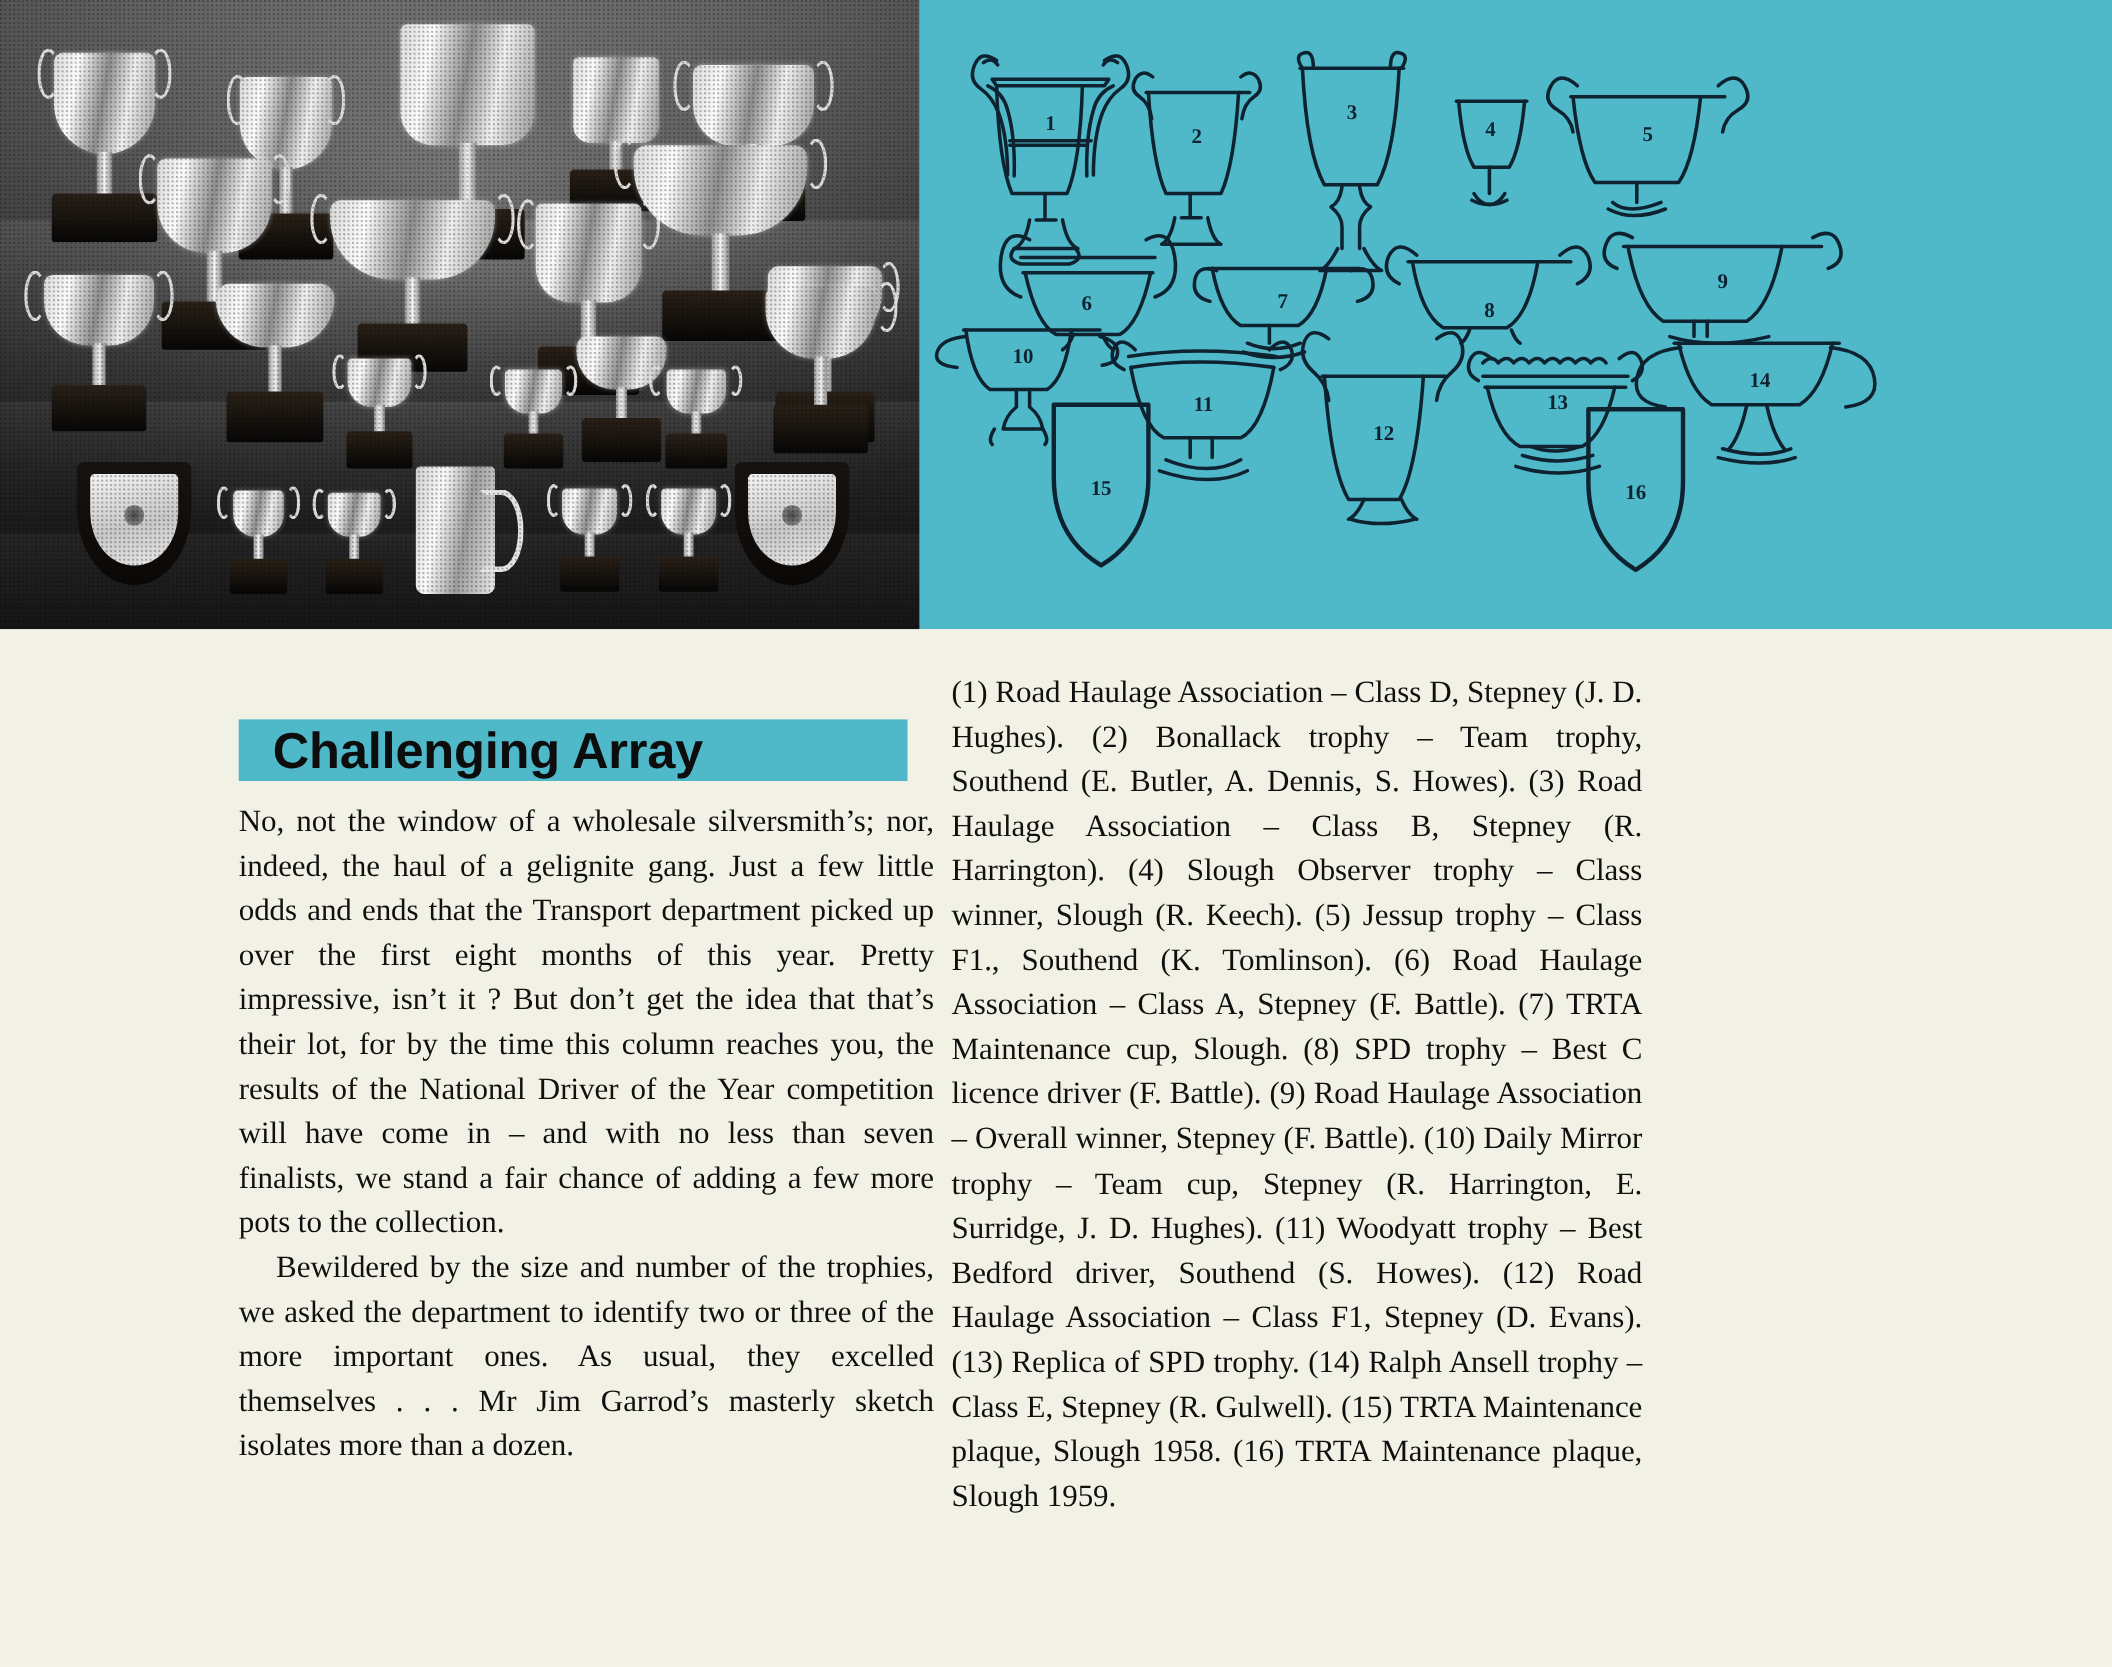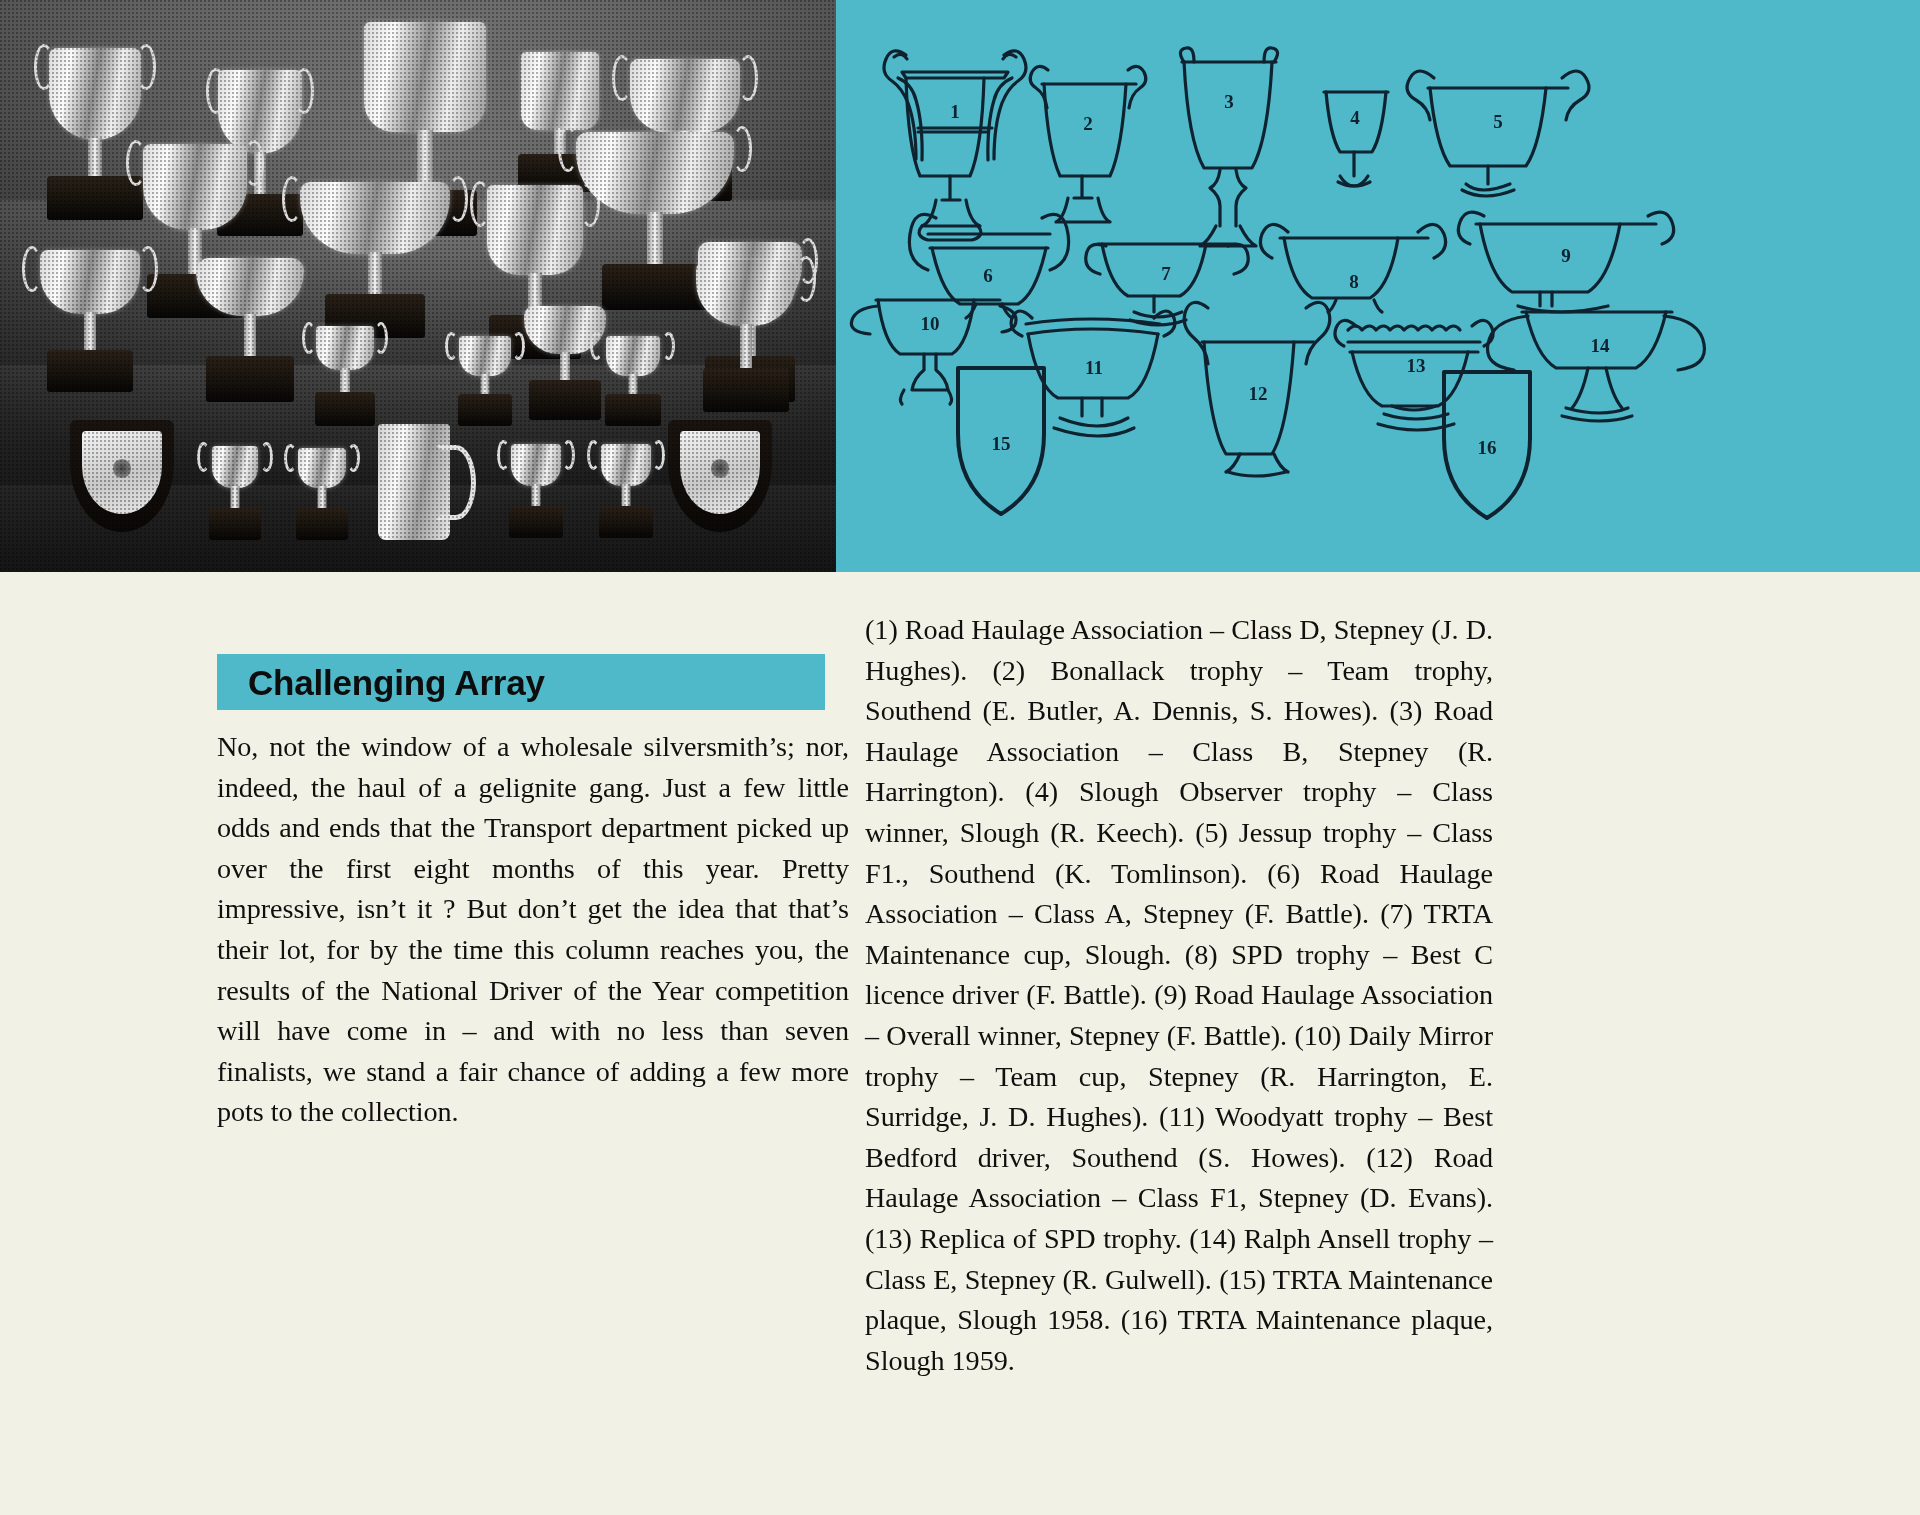--- a/index.html
+++ b/index.html
@@ -96,21 +96,21 @@
 
   #left-col{
     position:absolute; left:217px; top:82px; width:632px;
   }
   #heading-band{
     background:#4fb8c9; width:608px; height:56px;
     display:flex; align-items:center; padding-left:31px;
   }
   #heading-band h1{
     font-family:"Liberation Sans", sans-serif;
-    font-weight:bold; font-size:35px; letter-spacing:-.2px; color:#0d0d0d;
+    font-weight:bold; font-size:46px; letter-spacing:-.2px; color:#0d0d0d;
     line-height:1;
   }
   .prose{
     margin-top:17px; font-size:28.2px; line-height:40.6px;
     text-align:justify; color:#11100e; letter-spacing:-.05px;
     font-family:"Liberation Serif", serif;
   }
   .prose p + p{ text-indent:34px; }
 
   #right-col{
@@ -451,19 +451,20 @@
   </div>
 
   <div id="body-area">
 
     <div id="left-col">
       <div id="heading-band">
         <h1>Challenging Array</h1>
       </div>
       <div class="prose">
         <p>No, not the window of a wholesale silversmith’s; nor, indeed, the haul of a gelignite gang. Just a few little odds and ends that the Transport department picked up over the first eight months of this year. Pretty impressive, isn’t it ? But don’t get the idea that that’s their lot, for by the time this column reaches you, the results of the National Driver of the Year competition will have come in – and with no less than seven finalists, we stand a fair chance of adding a few more pots to the collection.</p>
+        <p>Bewildered by the size and number of the trophies, we asked the department to identify two or three of the more important ones. As usual, they excelled themselves . . . Mr Jim Garrod’s masterly sketch isolates more than a dozen.</p>
       </div>
     </div>
 
     <div id="right-col">(1) Road Haulage Association – Class D, Stepney (J. D. Hughes). (2) Bonallack trophy – Team trophy, Southend (E. Butler, A. Dennis, S. Howes). (3) Road Haulage Association – Class B, Stepney (R. Harrington). (4) Slough Observer trophy – Class winner, Slough (R. Keech). (5) Jessup trophy – Class F1., Southend (K. Tomlinson). (6) Road Haulage Association – Class A, Stepney (F. Battle). (7) TRTA Maintenance cup, Slough. (8) SPD trophy – Best C licence driver (F. Battle). (9) Road Haulage Association – Overall winner, Stepney (F. Battle). (10) Daily Mirror trophy – Team cup, Stepney (R. Harrington, E. Surridge, J. D. Hughes). (11) Woodyatt trophy – Best Bedford driver, Southend (S. Howes). (12) Road Haulage Association – Class F1, Stepney (D. Evans). (13) Replica of SPD trophy. (14) Ralph Ansell trophy – Class E, Stepney (R. Gulwell). (15) TRTA Maintenance plaque, Slough 1958. (16) TRTA Maintenance plaque, Slough 1959.</div>
   </div>
 
 </div>
 
 </body></html>

